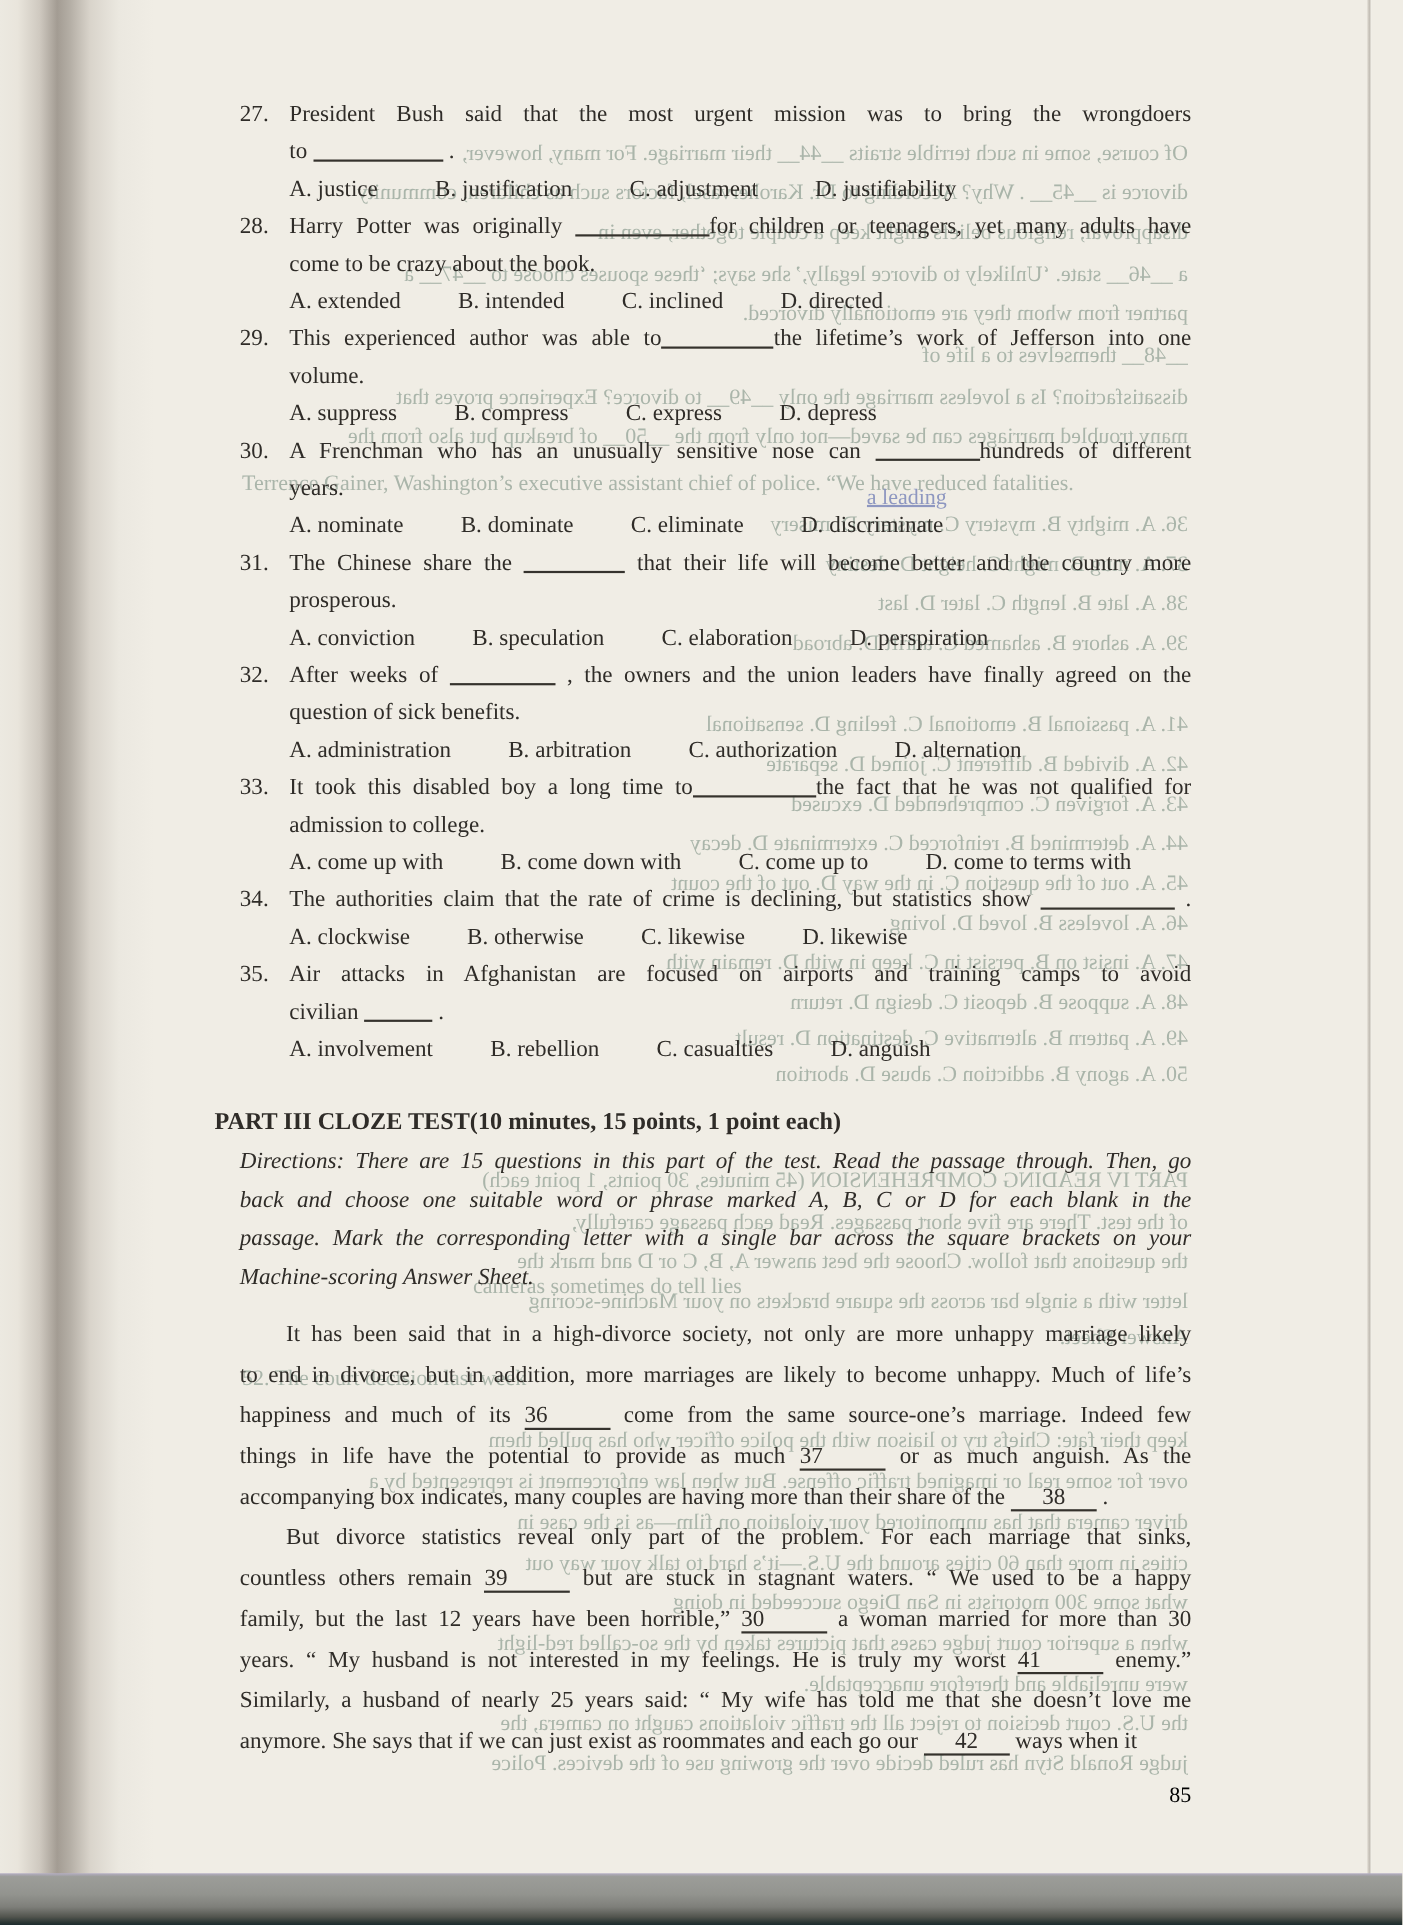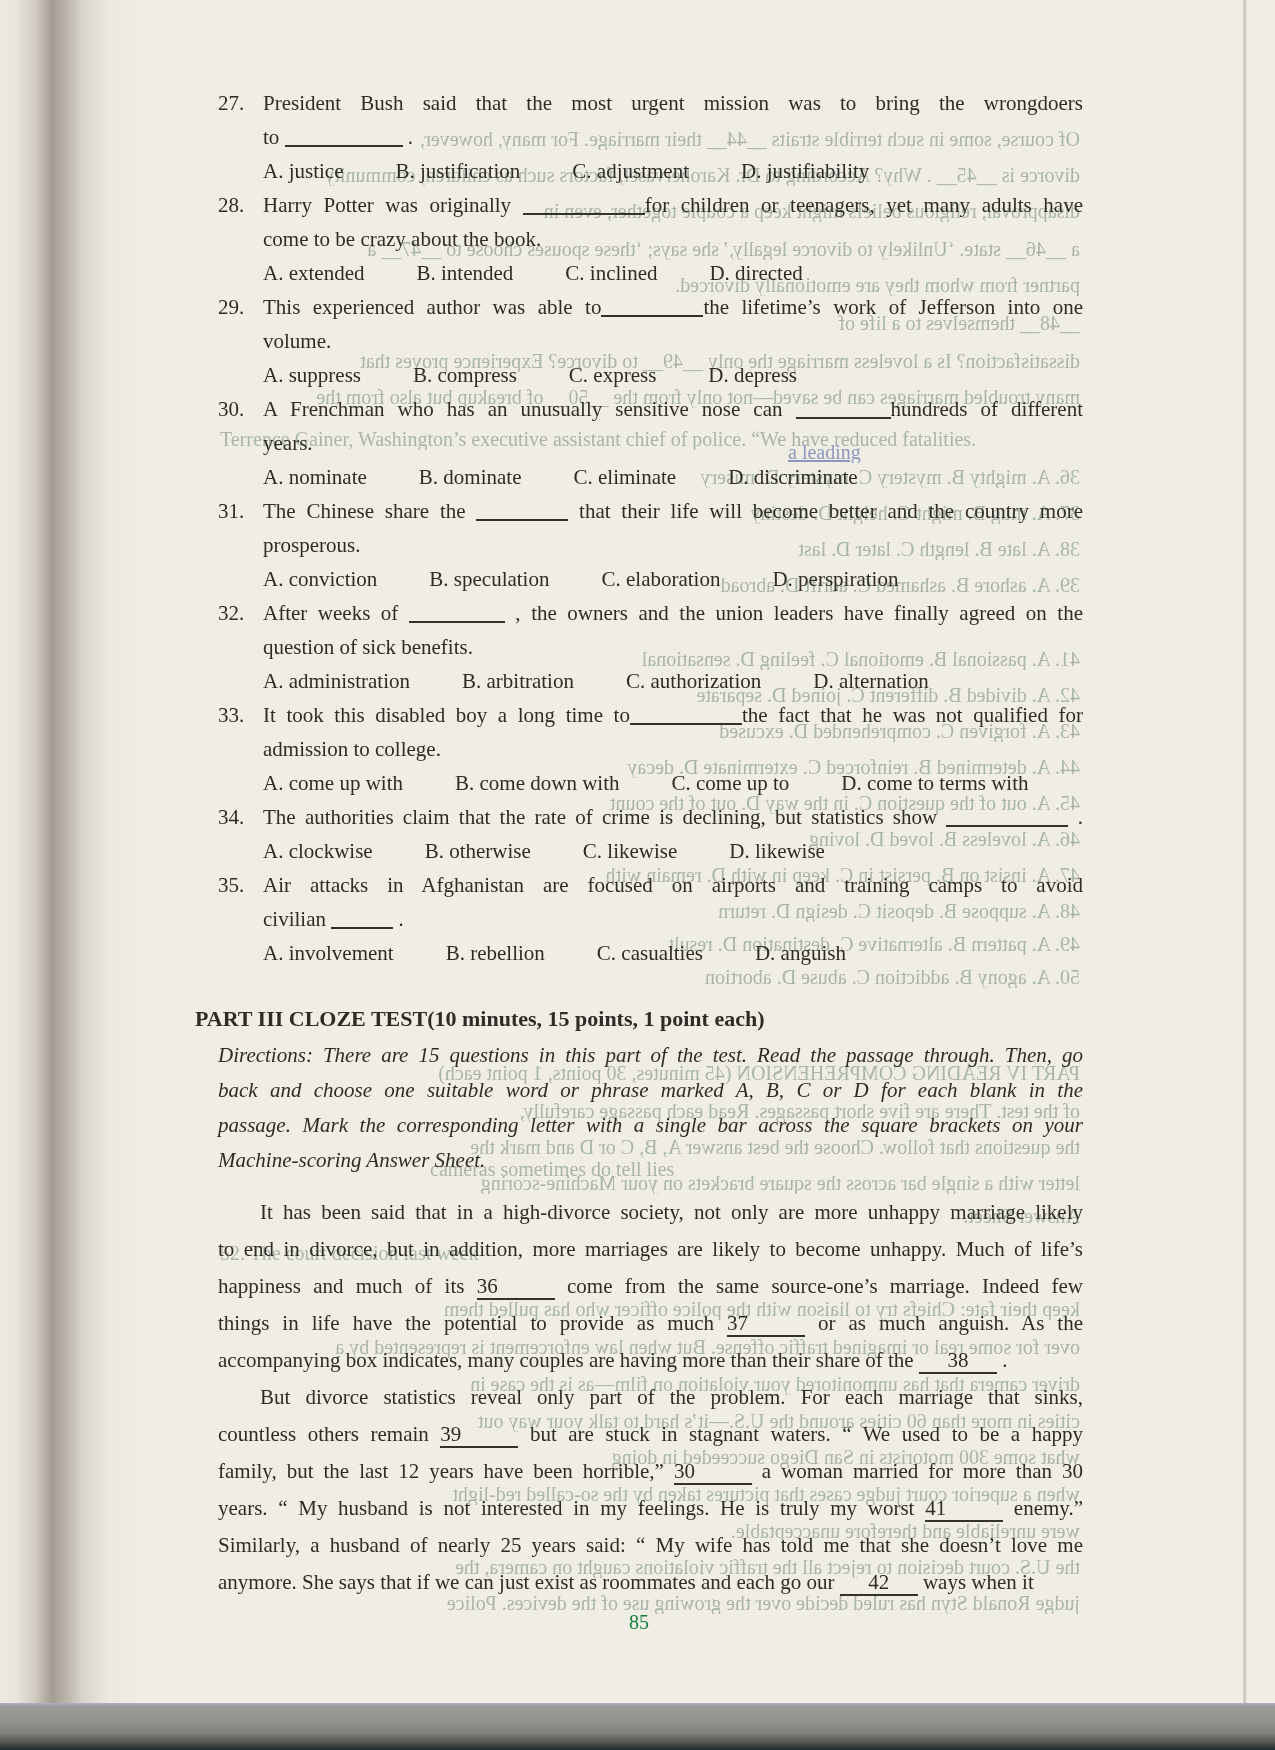--- a/index.html
+++ b/index.html
@@ -38,21 +38,21 @@
   
   .bl{display:inline-block;border-bottom:2px solid #35322d;height:15px;vertical-align:-3px;}
   .nb{display:inline-block;min-width:78px;text-align:center;border-bottom:2px solid #35322d;line-height:1.05;padding-bottom:1px;}
   
   .part3{margin-top:30px;}
   .p3-heading{font-size:22px;font-weight:bold;line-height:38px;white-space:nowrap;}
   .dline{font-style:italic;font-size:21px;line-height:35px;}
   .passage{margin-top:16px;}
   .pline{font-size:21px;line-height:37px;}
   .pline.first{text-indent:42px;}
-  .pagenum{margin-top:10px;text-align:center;font-size:20px;color:#15803d;}
+  .pagenum{margin-top:20px;text-align:right;font-size:20px;color:#000000;}
   
   .bleed{
     position:absolute;z-index:1;pointer-events:none;
     font-size:20px;line-height:22px;white-space:nowrap;overflow:hidden;
     color:#aab5aa;filter:blur(0.5px);
   }
   .bleed.mirror{transform:scaleX(-1);text-align:left;direction:ltr;}
   .bleed.u{text-decoration:underline;}
 </style>
 </head>

